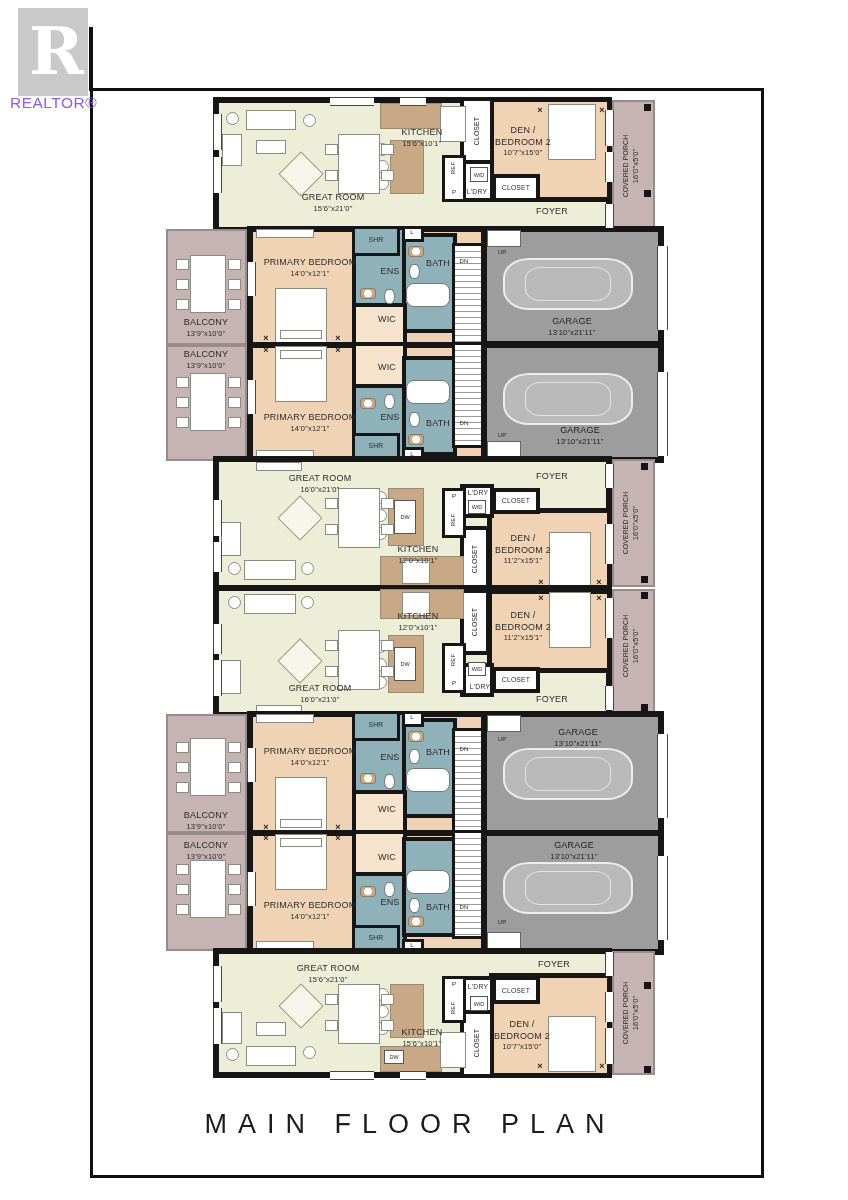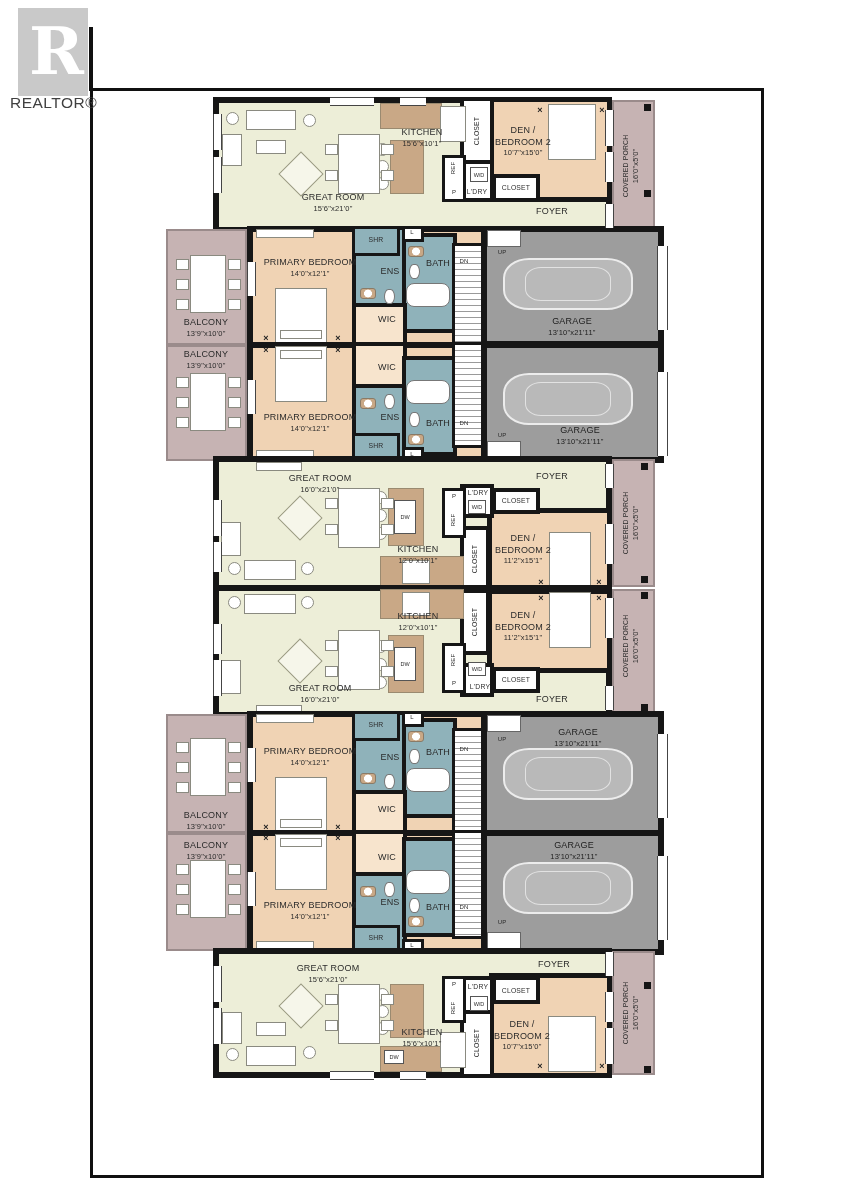--- a/index.html
+++ b/index.html
@@ -44,21 +44,21 @@
 </head>
 <body>
 
 <div id="c">
 
   <div class="frame" style="left:90px;top:88px;width:668px;height:1084px"></div>
   <div class="a" style="left:89px;top:27px;width:4px;height:64px;background:#101010"></div>
   <div class="a" style="left:18px;top:8px;width:70px;height:88px;background:#c9c9c9">
     <div class="logoR" style="left:11px;top:4px;font-size:66px">R</div>
   </div>
-  <div class="a" style="left:10px;top:94px;font-size:15.5px;color:#404040;letter-spacing:.5px">REALTOR®</div>
+  <div class="a" style="left:10px;top:94px;font-size:15.5px;color:#8b5cf6;letter-spacing:.5px">REALTOR®</div>
 
   <div class="a pale b6" style="left:213px;top:97px;width:399px;height:136px"></div>
   <div class="a peach b5" style="left:489px;top:97px;width:123px;height:105px"></div>
   <div class="a wht b4" style="left:460px;top:97px;width:34px;height:68px"></div>
   <div class="a wht b4" style="left:460px;top:160px;width:34px;height:42px"></div>
   <div class="a wht b4" style="left:492px;top:174px;width:48px;height:28px"></div>
   <div class="a wht b3" style="left:442px;top:155px;width:24px;height:47px"></div>
   <div class="a tan" style="left:380px;top:103px;width:62px;height:26px;border:1px solid #9a8a70"></div>
   <div class="fur" style="left:440px;top:106px;width:26px;height:36px"></div>
   <div class="a tan" style="left:390px;top:140px;width:34px;height:54px;border:1px solid #9a8a70"></div>
@@ -495,14 +495,15 @@
   <div class="lb" style="left:522px;top:1036px">
       <div>DEN /</div>
       <div>BEDROOM 2</div>
       <div class="dm">10'7"x15'0"</div>
     </div>
   <div class="lb sm vt" style="left:631px;top:1013px">
       <div>COVERED PORCH</div>
       <div class="dm">16'0"x5'0"</div>
     </div>
 
+  <div class="title" style="left:410px;top:1124px">MAIN FLOOR PLAN</div>
 
 </div>
 
 </body></html>

